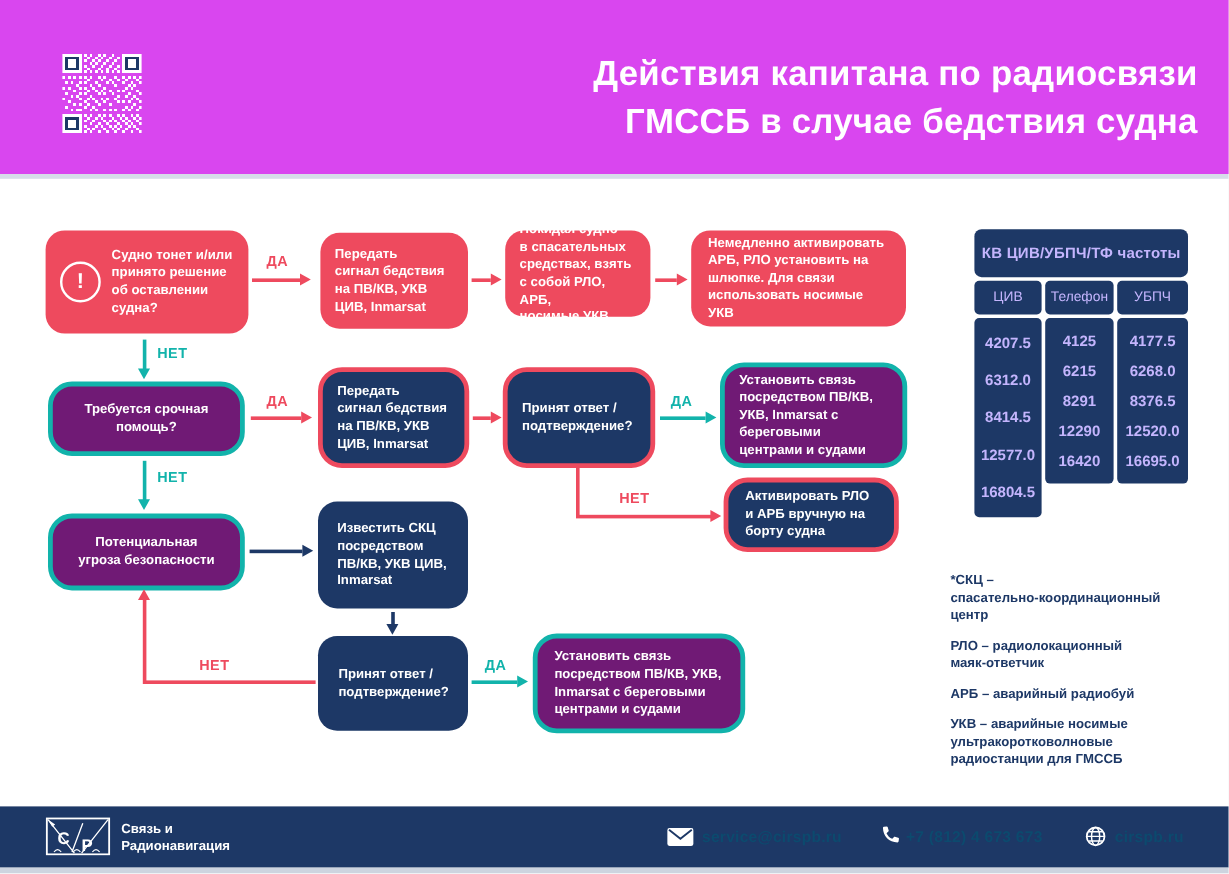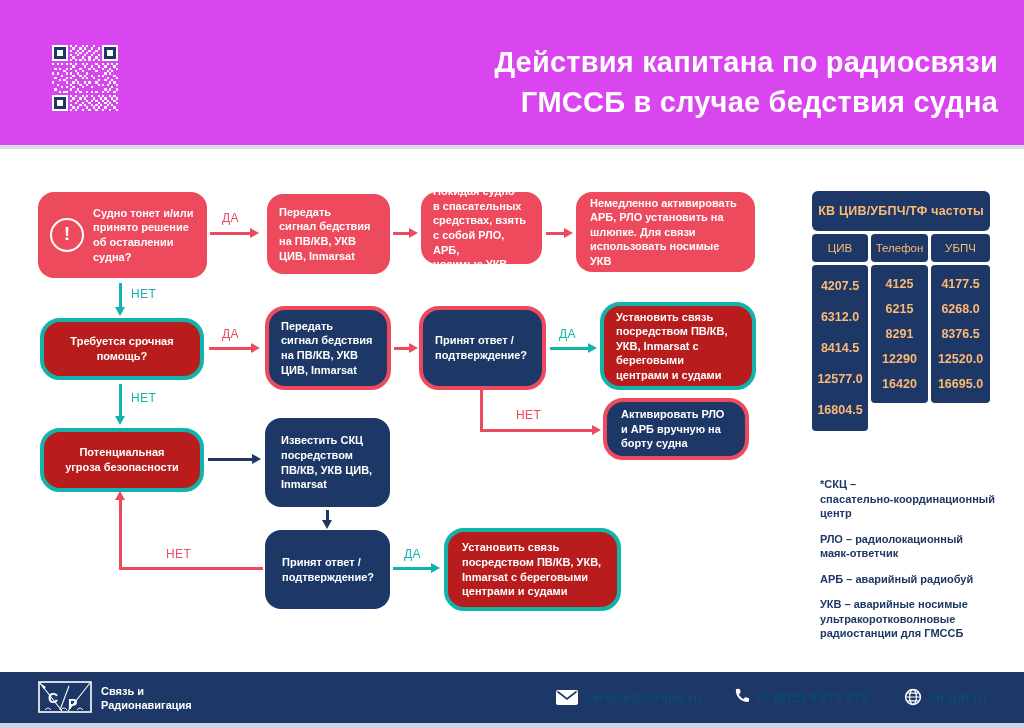--- a/index.html
+++ b/index.html
@@ -18,40 +18,40 @@
   .ftr-band{left:0;top:723px;width:1024px;height:5px;background:#cdd4df;}
   .brand{left:101px;top:684px;color:#fff;font-size:11px;line-height:14px;font-weight:700;white-space:pre-line;}
   .contact{color:#0c4a6e;font-size:13px;font-weight:600;letter-spacing:.2px;}
   
   .node{position:absolute;box-sizing:border-box;color:#fff;font-weight:700;font-size:11px;
         line-height:1.32;display:flex;align-items:center;padding:10px 12px;}
   .node .txt{white-space:pre-line;width:100%;}
   .r16{border-radius:16px;} .r20{border-radius:20px;}
   .red{background:#ee4a5e;}
   .navy{background:#1d3866;}
-  .b-teal{background:#b91c1c;border:4px solid #12b3ab;}
+  .b-teal{background:#701a75;border:4px solid #12b3ab;}
   .b-red{background:#1d3866;border:4px solid #ee4a5e;}
   .center{text-align:center;justify-content:center;}
   .alert{width:30px;height:30px;min-width:30px;border:2.5px solid #fff;border-radius:50%;
          display:flex;align-items:center;justify-content:center;font-size:18px;font-weight:700;margin-right:9px;}
   
   .l{position:absolute;}
   .ah{position:absolute;width:0;height:0;}
   .ah.r{border-top:5px solid transparent;border-bottom:5px solid transparent;border-left:9px solid currentColor;}
   .ah.d{border-left:5px solid transparent;border-right:5px solid transparent;border-top:9px solid currentColor;}
   .ah.u{border-left:5px solid transparent;border-right:5px solid transparent;border-bottom:9px solid currentColor;}
-  .elb{position:absolute;font-size:12px;font-weight:400;letter-spacing:.4px;}
-  
-  .cell{position:absolute;background:#1d3866;color:#fdba74;display:flex;align-items:center;justify-content:center;box-sizing:border-box;}
+  .elb{position:absolute;font-size:12px;font-weight:700;letter-spacing:.4px;}
+  
+  .cell{position:absolute;background:#1d3866;color:#c4b5fd;display:flex;align-items:center;justify-content:center;box-sizing:border-box;}
   .tbl-title{border-radius:6px;font-size:12.5px;font-weight:700;letter-spacing:.2px;}
   .tbl-h{border-radius:4px;font-size:11.5px;font-weight:400;}
   .tbl-b{border-radius:4px;flex-direction:column;justify-content:space-around;
          font-size:12.5px;font-weight:700;padding:6px 0;}
   
-  .legend{left:820px;top:477px;width:205px;}
+  .legend{left:792px;top:477px;width:205px;}
   .legend p{margin:0 0 11px 0;color:#1d3866;font-size:11px;font-weight:600;line-height:1.32;white-space:pre-line;}
 </style>
 </head>
 <body>
 
 <div class="canvas">
 
   <div class="abs hdr">
     <svg class="abs" style="left:52px;top:45px" width="66" height="66" viewBox="0 0 29 29" shape-rendering="crispEdges">
       <g fill="#ffffff">

